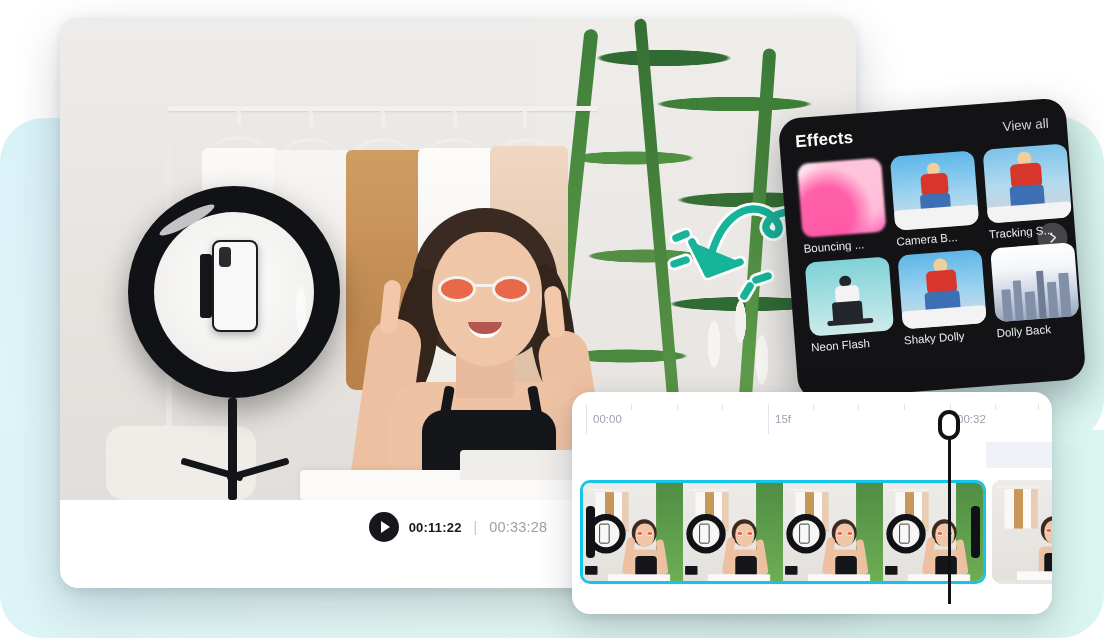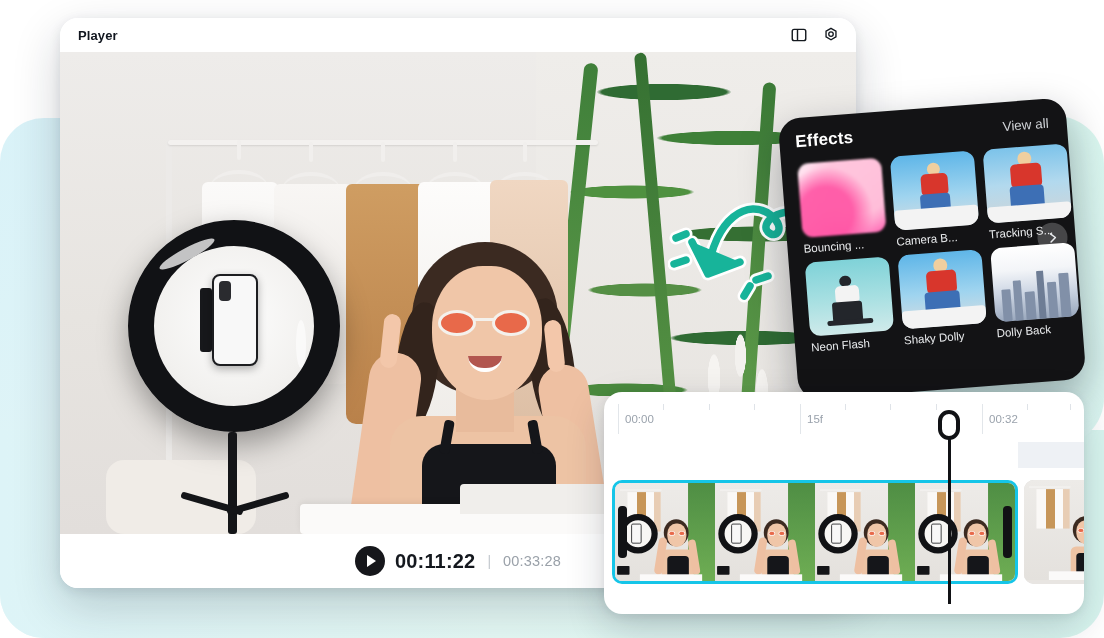--- a/index.html
+++ b/index.html
@@ -108,21 +108,21 @@
   
   .player-controls {
     height: 54px; background:#fff;
     display:flex; align-items:center; justify-content:center; gap:10px;
   }
   .play-btn{
     width:30px;height:30px;border-radius:50%;background:#16171b;
     display:flex;align-items:center;justify-content:center;cursor:pointer;border:none;
   }
   .play-tri{width:0;height:0;border-left:9px solid #fff;border-top:6px solid transparent;border-bottom:6px solid transparent;margin-left:3px;}
-  .time-cur{font-size:20px;font-weight:bold;color:#14181e;letter-spacing:.2px;}
+  .time-cur{font-size:13px;font-weight:bold;color:#14181e;letter-spacing:.2px;}
   .time-sep{font-size:14px;color:#c3c8ce;margin:0 2px;}
   .time-total{font-size:14.5px;color:#9aa1a9;letter-spacing:.2px;}
 
   
   .effects-panel{
     position:absolute; left:788px; top:108px;
     width:288px; height:282px;
     background:#131315;
     border-radius:22px;
     transform: rotate(-4.4deg);
@@ -158,21 +158,21 @@
     background:rgba(255,255,255,.22);
     display:flex;align-items:center;justify-content:center;cursor:pointer;
   }
   .eff-next svg{width:14px;height:14px;color:#e9ebee;}
 
   
   .arrow-deco{position:absolute;left:668px;top:176px;width:172px;height:130px;pointer-events:none;}
 
   
   .timeline-panel{
-    position:absolute; left:604px; top:392px;
+    position:absolute; left:572px; top:392px;
     width:480px; height:222px;
     background:#ffffff;
     border-radius:18px;
     box-shadow: 0 14px 38px rgba(18,28,42,.18), 0 2px 10px rgba(18,28,42,.08);
     overflow:hidden;
     padding: 12px 0 0 0;
   }
   .ruler{position:relative;height:34px;margin:0 14px;}
   .ruler-label{position:absolute;top:9px;font-size:11.5px;color:#9aa2ac;padding-left:7px;}
   .ruler-major{position:absolute;top:0;width:1px;height:30px;background:#e2e6ea;}
@@ -209,37 +209,20 @@
 <body>
 
 <div class="stage">
 
   <div class="bg-blob-left"></div>
   <div class="bg-blob-bottom"></div>
   <div class="bg-blob-right"></div>
 
   <div class="player-window">
 
-    <div class="player-titlebar">
-      <div class="player-title">Player</div>
-      <div class="titlebar-actions">
-        <span>
-          <svg class="tb-icon" viewBox="0 0 24 24" fill="none" stroke="currentColor" stroke-width="1.9">
-            <rect x="3" y="4.5" width="18" height="15" rx="2.5"></rect>
-              <line x1="10" y1="4.5" x2="10" y2="19.5"></line>
-          </svg>
-        </span>
-        <span>
-          <svg class="tb-icon" viewBox="0 0 24 24" fill="none" stroke="currentColor" stroke-width="1.8">
-            <path d="M12 3.2l6.6 3.8v7.6L12 18.4 5.4 14.6V7z"></path>
-              <circle cx="12" cy="10.8" r="3"></circle>
-          </svg>
-        </span>
-      </div>
-    </div>
 
     <div class="video-stage">
       <div class="scene">
         <div class="wall"></div>
 
         <div class="plants">
           <div class="leafblock" style="position:absolute;left:0;top:0;width:320px;height:482px;
                background:
                  radial-gradient(ellipse 130px 16px at 40% 40px, #2f6b33 0 48%, transparent 52%),
                  radial-gradient(ellipse 150px 14px at 62% 86px, #3e8038 0 48%, transparent 52%),

